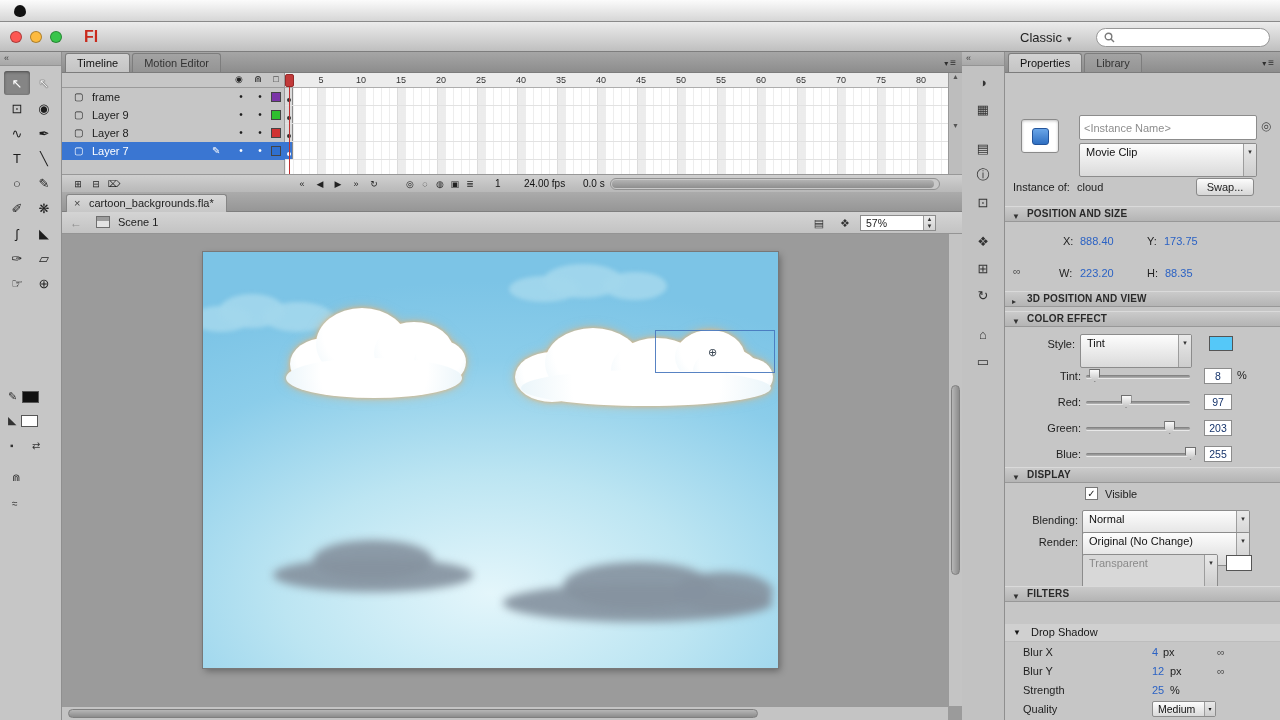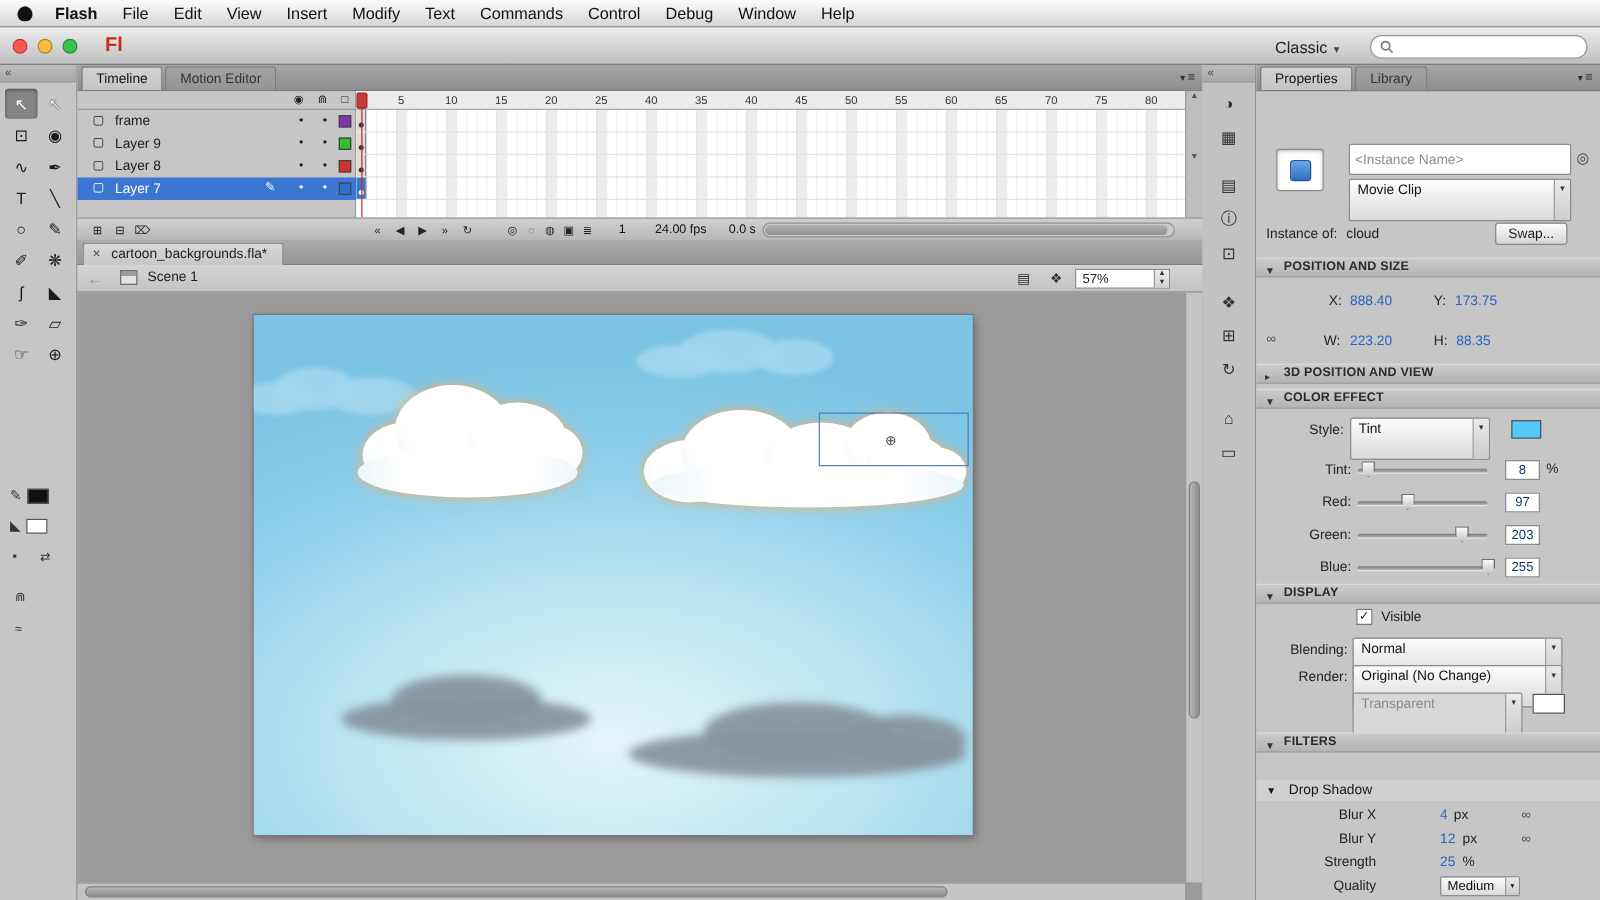--- a/index.html
+++ b/index.html
@@ -131,50 +131,36 @@
 .slider-row{position:absolute;left:0;width:275px;height:20px}
 .track{position:absolute;left:81px;top:9px;width:104px;height:3px;background:linear-gradient(#7a7a7a,#b5b5b5);border-radius:2px;box-shadow:0 1px 0 rgba(255,255,255,.6)}
 .thumb{position:absolute;top:-6px;width:11px;height:13px;background:linear-gradient(#fafafa,#c4c4c4);border:1px solid #6f6f6f;clip-path:polygon(0 0,100% 0,100% 55%,50% 100%,0 55%)}
 .vbox{position:absolute;width:28px;height:16px;background:#fff;border:1px solid #8c8c8c;font-size:10.5px;text-align:center;line-height:14px;color:#16346b}
 .sfx{position:absolute;font-size:11px;color:#222}
 .checkbox{position:absolute;width:13px;height:13px;background:#fff;border:1px solid #777;font-size:10px;line-height:12px;text-align:center;color:#222}
 #ftable-head{position:absolute;left:0;width:275px;height:16px;background:linear-gradient(#dadada,#c8c8c8);border-top:1px solid #a5a5a5;border-bottom:1px solid #9a9a9a;font-size:10.5px;color:#222;line-height:15px}
 #fdivider{position:absolute;left:140px;top:0;height:16px;border-left:1px solid #a5a5a5}
 .fgroup{position:absolute;left:0;width:275px;height:18px;background:#d0d0d0;border-bottom:1px solid #bdbdbd;font-size:11px;line-height:17px;color:#161616}
 .frow{position:absolute;left:0;width:275px;height:19px;font-size:11px;line-height:18px}
-.fprop{position:absolute;left:4px;width:92px;text-align:right;color:#222}
+.fprop{position:absolute;left:18px;width:92px;text-align:left;color:#222}
 .fval{position:absolute;left:147px;color:#2b62c4}
 .fsuf{position:absolute;color:#222}
 .flink{position:absolute;left:212px;top:0;color:#555;font-size:11px}
 .fdd{position:absolute;left:147px;top:1px;width:64px;height:16px;background:linear-gradient(#fdfdfd,#dadada);border:1px solid #8c8c8c;border-radius:2px;font-size:10.5px;line-height:14px;padding:0 14px 0 5px;color:#111}
 .fdd .arr{position:absolute;right:0;top:0;width:11px;height:100%;border-left:1px solid #9d9d9d;text-align:center;font-size:6px;line-height:14px;background:linear-gradient(#e9e9e9,#cdcdcd)}
 #symbol-box{position:absolute;left:16px;top:46px;width:38px;height:34px;background:#fff;border:1px solid #8a8a8a;border-radius:3px;box-shadow:inset 0 1px 3px rgba(0,0,0,.25);display:flex;align-items:center;justify-content:center}
 #symbol-glyph{width:17px;height:17px;background:linear-gradient(#6aa6e8,#2f6fc2);border:1px solid #24549a;border-radius:3px}
 </style>
 </head>
 <body>
 
 <div id="screen">
 
   <div id="menubar">
     <div class="apple"></div>
-    <div id="menu-items" style="display:flex">
-        <div class="menu-item app">Flash</div>
-        <div class="menu-item">File</div>
-        <div class="menu-item">Edit</div>
-        <div class="menu-item">View</div>
-        <div class="menu-item">Insert</div>
-        <div class="menu-item">Modify</div>
-        <div class="menu-item">Text</div>
-        <div class="menu-item">Commands</div>
-        <div class="menu-item">Control</div>
-        <div class="menu-item">Debug</div>
-        <div class="menu-item">Window</div>
-        <div class="menu-item">Help</div>
-      </div>
   </div>
 
   <div id="titlebar">
     <div class="tl" id="tl-close"></div>
     <div class="tl" id="tl-min"></div>
     <div class="tl" id="tl-zoomb"></div>
     <div id="fl-logo">Fl</div>
     <div id="workspace">
       <span>Classic</span><span class="wsarr">▾</span>
     </div>

